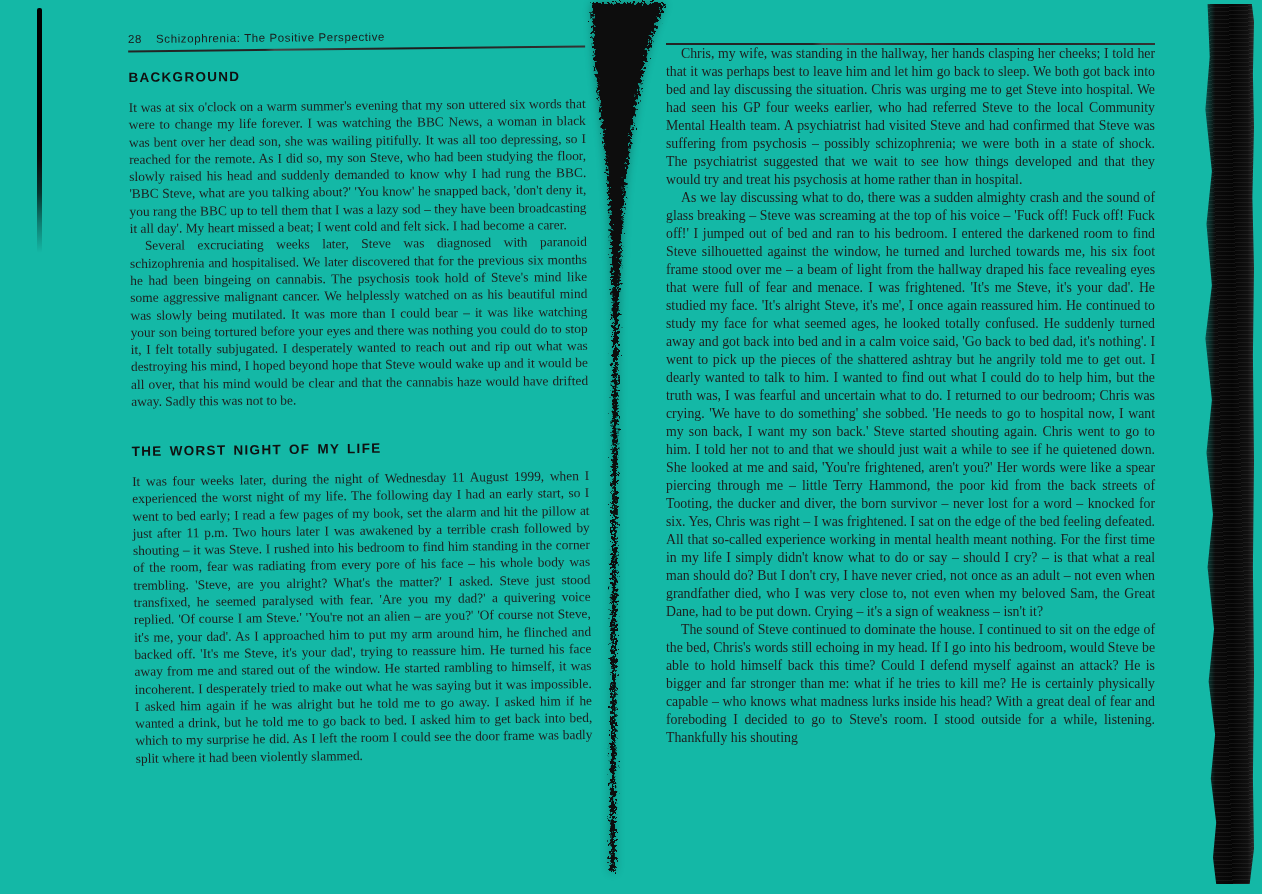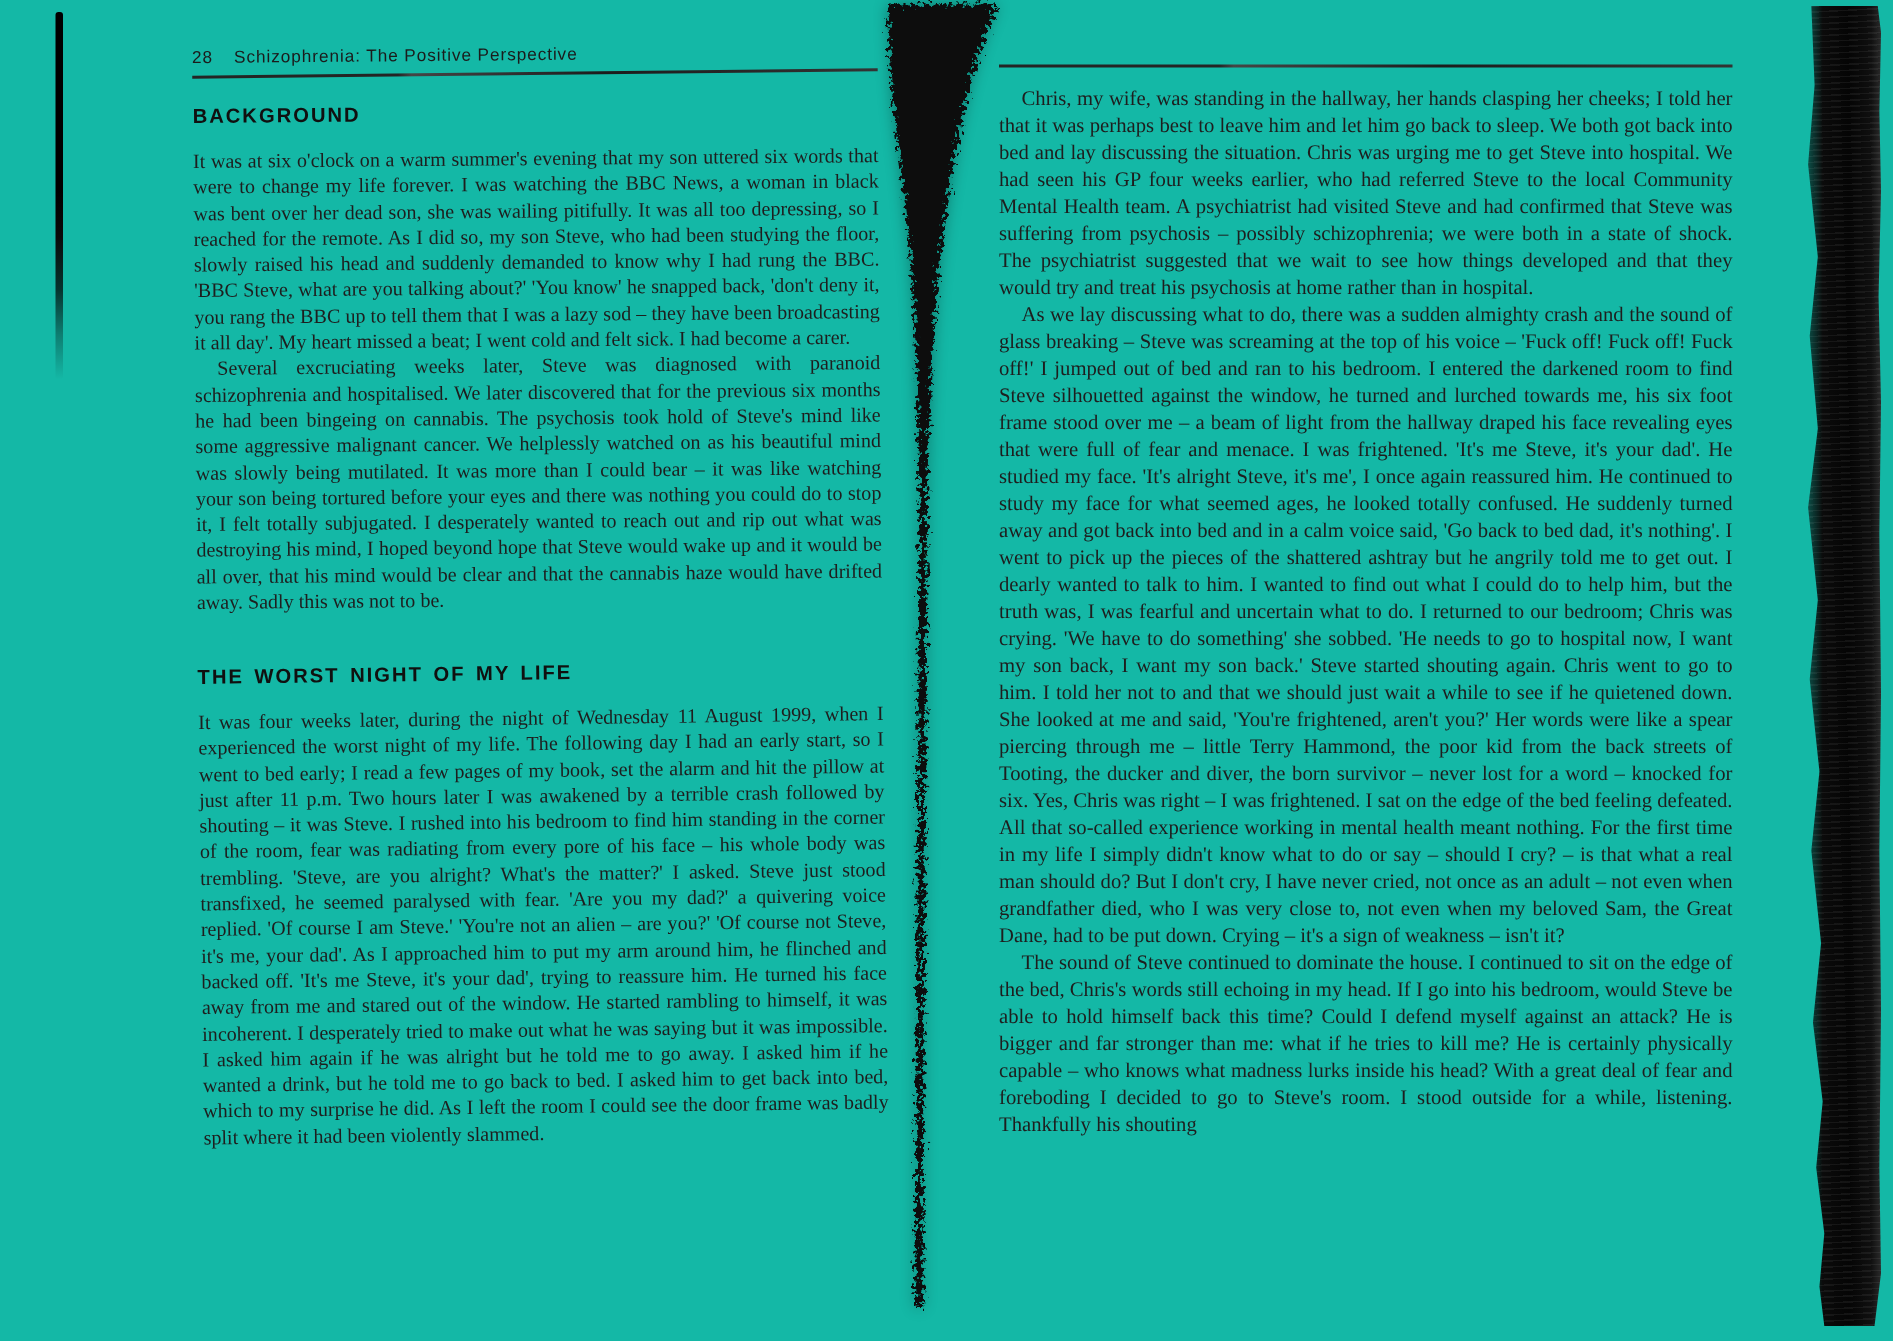--- a/index.html
+++ b/index.html
@@ -38,21 +38,21 @@
     letter-spacing:1.3px;word-spacing:2px;color:#101010;margin:18px 0 14px 0;
   }
   .section2{transform:rotate(-0.25deg);transform-origin:top left;margin-top:34px;}
   .section2 .section-heading{margin-top:0;}
   .body-par{
     font-family:"Liberation Serif", serif;text-align:justify;margin:0;color:#1e1e1e;
   }
   .page-left .body-par{font-size:13.4px;line-height:17.3px;}
   .page-right .body-par{font-size:13.8px;line-height:18px;}
   .indent{text-indent:15px;}
-  .page-right .first-par{margin-top:12px;}
+  .page-right .first-par{}
 </style>
 </head>
 <body>
 
 <div class="canvas">
 
   <div class="edge-line-left"></div>
 
   <svg class="gutter-svg" viewBox="0 0 120 894" xmlns="http://www.w3.org/2000/svg">
     <defs>

